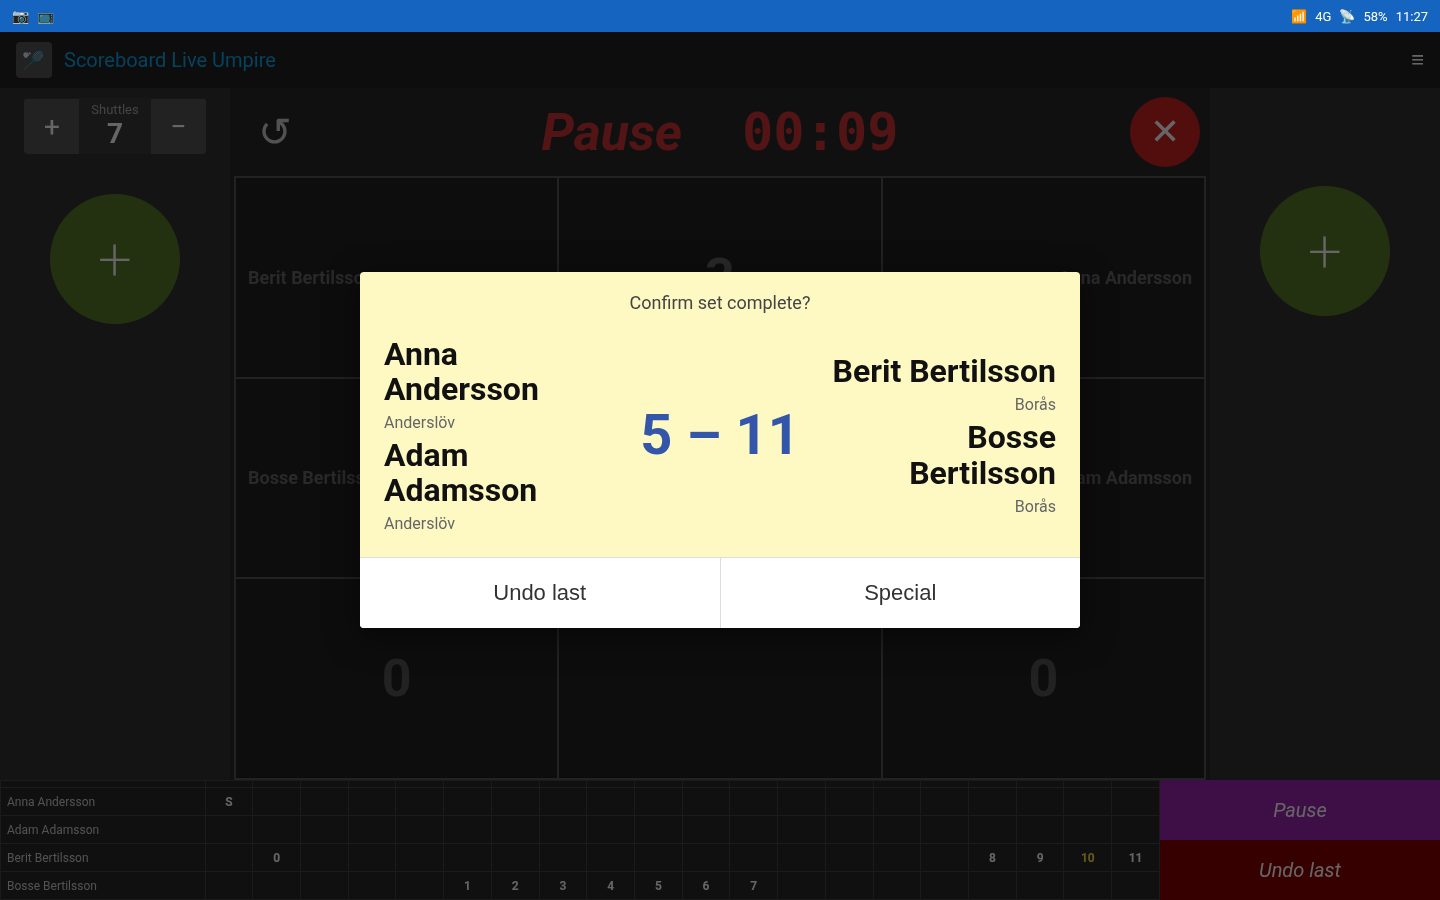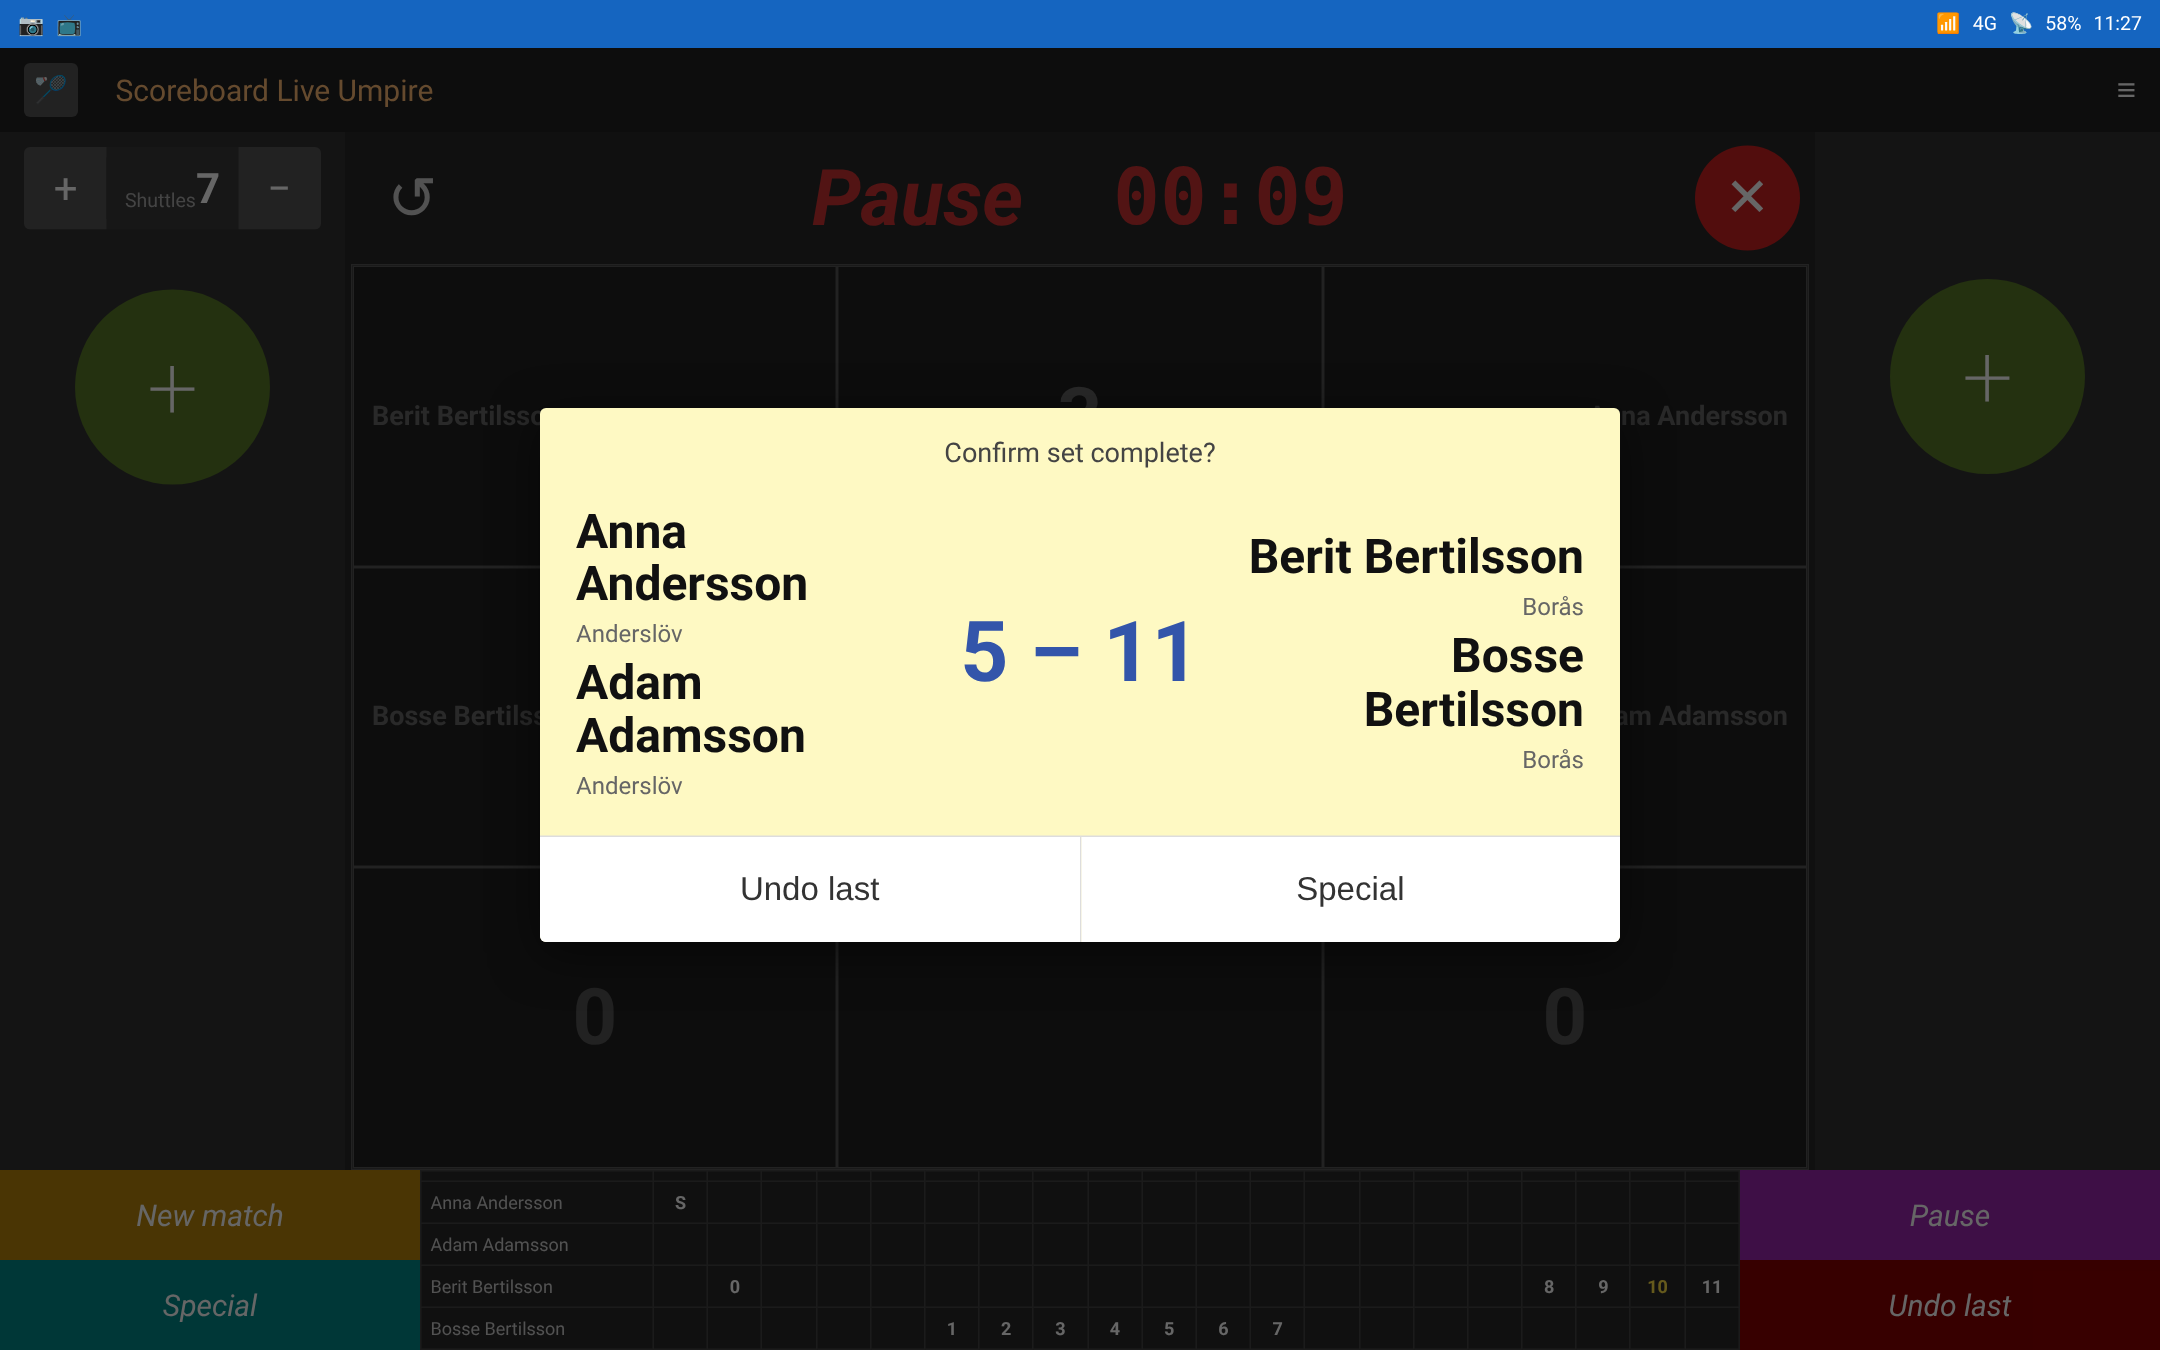--- a/index.html
+++ b/index.html
@@ -61,24 +61,23 @@
       height: 36px;
       background: #555;
       border-radius: 4px;
       display: flex;
       align-items: center;
       justify-content: center;
       color: #ccc;
       font-size: 18px;
     }
     .app-title {
-      color: #fdba74;
+      color: #0ea5e9;
       font-size: 20px;
       font-weight: 400;
-      margin-left: 13px;
     }
     .settings-icon {
       color: white;
       font-size: 22px;
       cursor: pointer;
     }
 
     
     #main-content {
       width: 100%;
@@ -117,21 +116,22 @@
       display: flex;
       align-items: center;
       justify-content: center;
       cursor: pointer;
       font-size: 28px;
       color: white;
       user-select: none;
     }
     .shuttle-count-box {
       display: flex;
-      align-items: flex-end;
+      flex-direction: column;
+      align-items: center;
       justify-content: center;
       padding: 4px 12px;
       background: #3a3a3a;
       min-width: 70px;
     }
     .shuttle-label {
       color: #aaa;
       font-size: 13px;
     }
     .shuttle-count {
@@ -517,24 +517,20 @@
       <div class="grid-cell score-zero">0</div>
     </div>
   </div>
 
   <div id="right-panel">
     <div class="right-score-btn">+</div>
   </div>
 </div>
 
 <div id="bottom-bar">
-  <div class="bottom-btn-left">
-    <div class="new-match-btn">New match</div>
-    <div class="special-btn">Special</div>
-  </div>
 
   <div class="score-table-wrapper">
     <table class="score-table">
       <tbody id="score-table-body">
       <tr>
             <td style="min-width: 120px;"></td>
             <td style="min-width: 22px; color: rgb(136, 136, 136);"></td>
             <td style="min-width: 22px; color: rgb(136, 136, 136);"></td>
             <td style="min-width: 22px; color: rgb(136, 136, 136);"></td>
             <td style="min-width: 22px; color: rgb(136, 136, 136);"></td>

